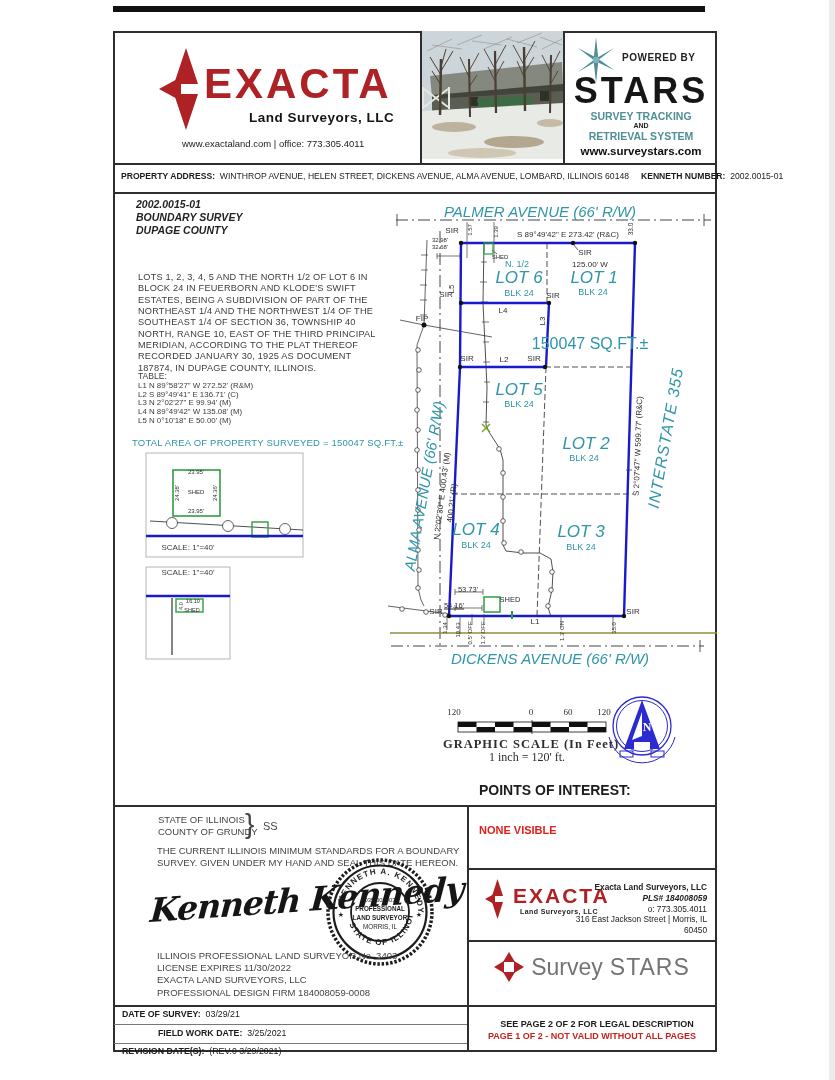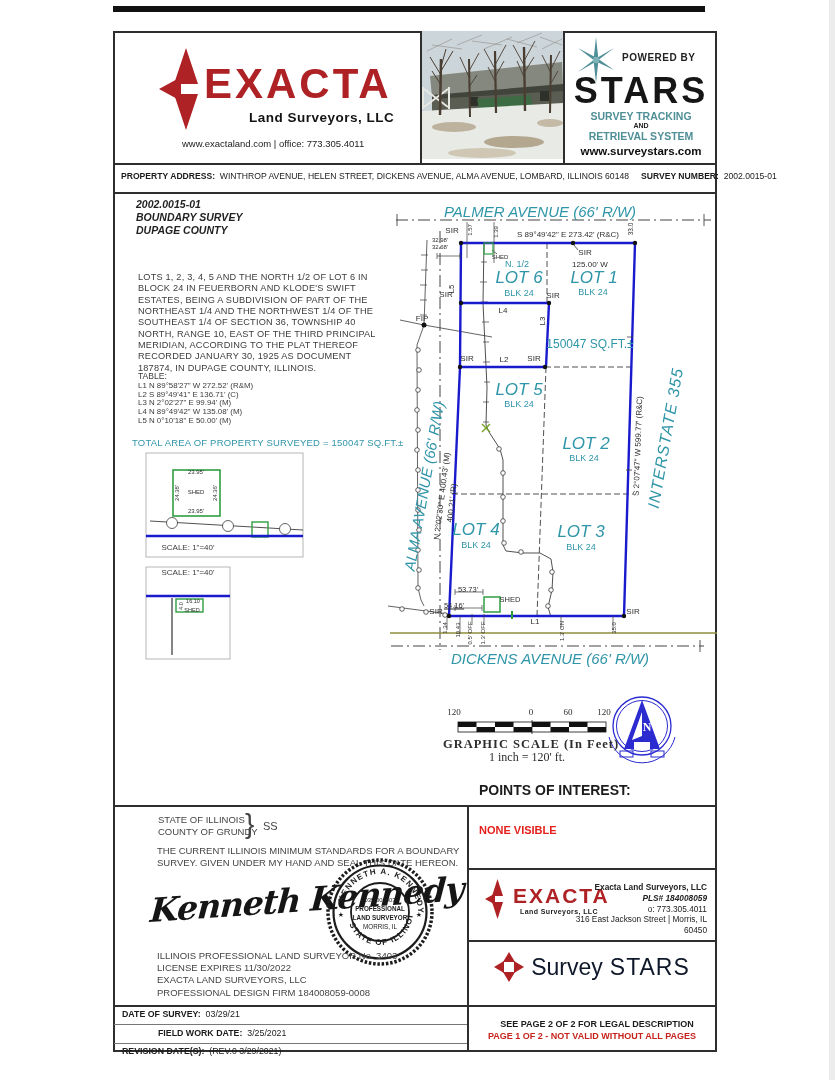--- a/index.html
+++ b/index.html
@@ -42,21 +42,21 @@
   .tbl-label{position:absolute;left:138px;top:371px;font-size:8.6px;color:#3c3c3c;}
   .tbl{position:absolute;left:138px;top:382px;font-size:7.9px;color:#3c3c3c;line-height:8.7px;}
   .total-area{position:absolute;left:132px;top:437px;font-size:9.5px;color:#2f95a8;letter-spacing:.2px;}
 
   
   .lbl{position:absolute;white-space:nowrap;color:#2e2e2e;font-family:"Liberation Sans",sans-serif;}
   .st{font-size:15px;font-style:italic;color:#2f95a8;}
   .st2{font-size:16px;font-style:italic;color:#2f95a8;letter-spacing:1px;}
   .lot{font-size:17px;font-style:italic;color:#2f95a8;}
   .blk{font-size:9px;color:#2f95a8;}
-  .teal10{font-size:12px;color:#2f95a8;}
+  .teal10{font-size:16px;color:#2f95a8;}
   .dim{font-size:8px;}
   .dim8i{font-size:8px;color:#3a3a3a;}
   .dim7{font-size:7.5px;}
   .dim65{font-size:6.5px;}
   .dim55{font-size:6px;}
   .dim5{font-size:5.5px;}
   .ser9{font-family:"Liberation Serif",serif;font-size:9px;}
   .serb{font-family:"Liberation Serif",serif;font-weight:bold;font-size:12.5px;letter-spacing:1px;}
   .ser12{font-family:"Liberation Serif",serif;font-size:12px;}
 
@@ -73,21 +73,21 @@
   
   .poi-label{position:absolute;left:479px;top:782px;font-size:14px;font-weight:bold;color:#1c1c1c;}
   .poi-value{position:absolute;left:479px;top:824px;font-size:11px;font-weight:bold;color:#e4201c;}
   .exfoot-name{position:absolute;left:513px;top:884px;font-size:21px;font-weight:bold;
                color:#ae2124;letter-spacing:2px;}
   .exfoot-tag{position:absolute;left:520px;top:908px;font-size:7px;font-weight:600;color:#222;letter-spacing:.4px;}
   .exfoot-addr{position:absolute;left:560px;top:882px;width:147px;text-align:right;
                font-size:8.3px;color:#222;line-height:10.8px;}
   .ss-logo{position:absolute;left:467px;top:952px;width:250px;display:flex;align-items:center;
            justify-content:center;gap:7px;}
-  .ss-word{font-size:23px;color:#0f172a;}
+  .ss-word{font-size:23px;color:#737373;}
 
   
   .daterow{position:absolute;left:122px;font-size:8.8px;color:#1b1b1b;white-space:nowrap;}
   .daterow b{font-weight:bold;margin-top:27px;}
   .pagenote1{position:absolute;left:467px;top:1019px;width:260px;text-align:center;
              font-size:9px;font-weight:bold;color:#1b1b1b;}
   .pagenote2{position:absolute;left:467px;top:1031px;width:250px;text-align:center;
              font-size:9px;font-weight:bold;color:#c6231e;}
   svg{display:block;}
 </style>
@@ -167,21 +167,21 @@
   <div class="vline" style="left:467px;top:805px;height:247px;"></div>
   <div class="hline" style="left:467px;top:868px;width:250px;"></div>
   <div class="hline" style="left:467px;top:940px;width:250px;"></div>
   <div class="rowline" style="left:114px;top:1024px;width:353px;"></div>
   <div class="rowline" style="left:114px;top:1043px;width:353px;"></div>
 
   <div class="propbar">
     <b>PROPERTY ADDRESS:</b>&nbsp;
     <span>WINTHROP AVENUE, HELEN STREET, DICKENS AVENUE, ALMA AVENUE,  LOMBARD, ILLINOIS 60148</span>
     &nbsp;&nbsp;&nbsp;
-    <b>SURVEY NUMBER:</b>&nbsp;
+    <b>KENNETH NUMBER:</b>&nbsp;
     <span>2002.0015-01</span>
   </div>
 
   <div class="title-block">
     <div>2002.0015-01</div>
     <div>BOUNDARY SURVEY</div>
     <div>DUPAGE COUNTY</div>
   </div>
   <div class="legal" id="legal">
       <div>LOTS 1, 2, 3, 4, 5 AND THE NORTH 1/2 OF LOT 6 IN</div>

